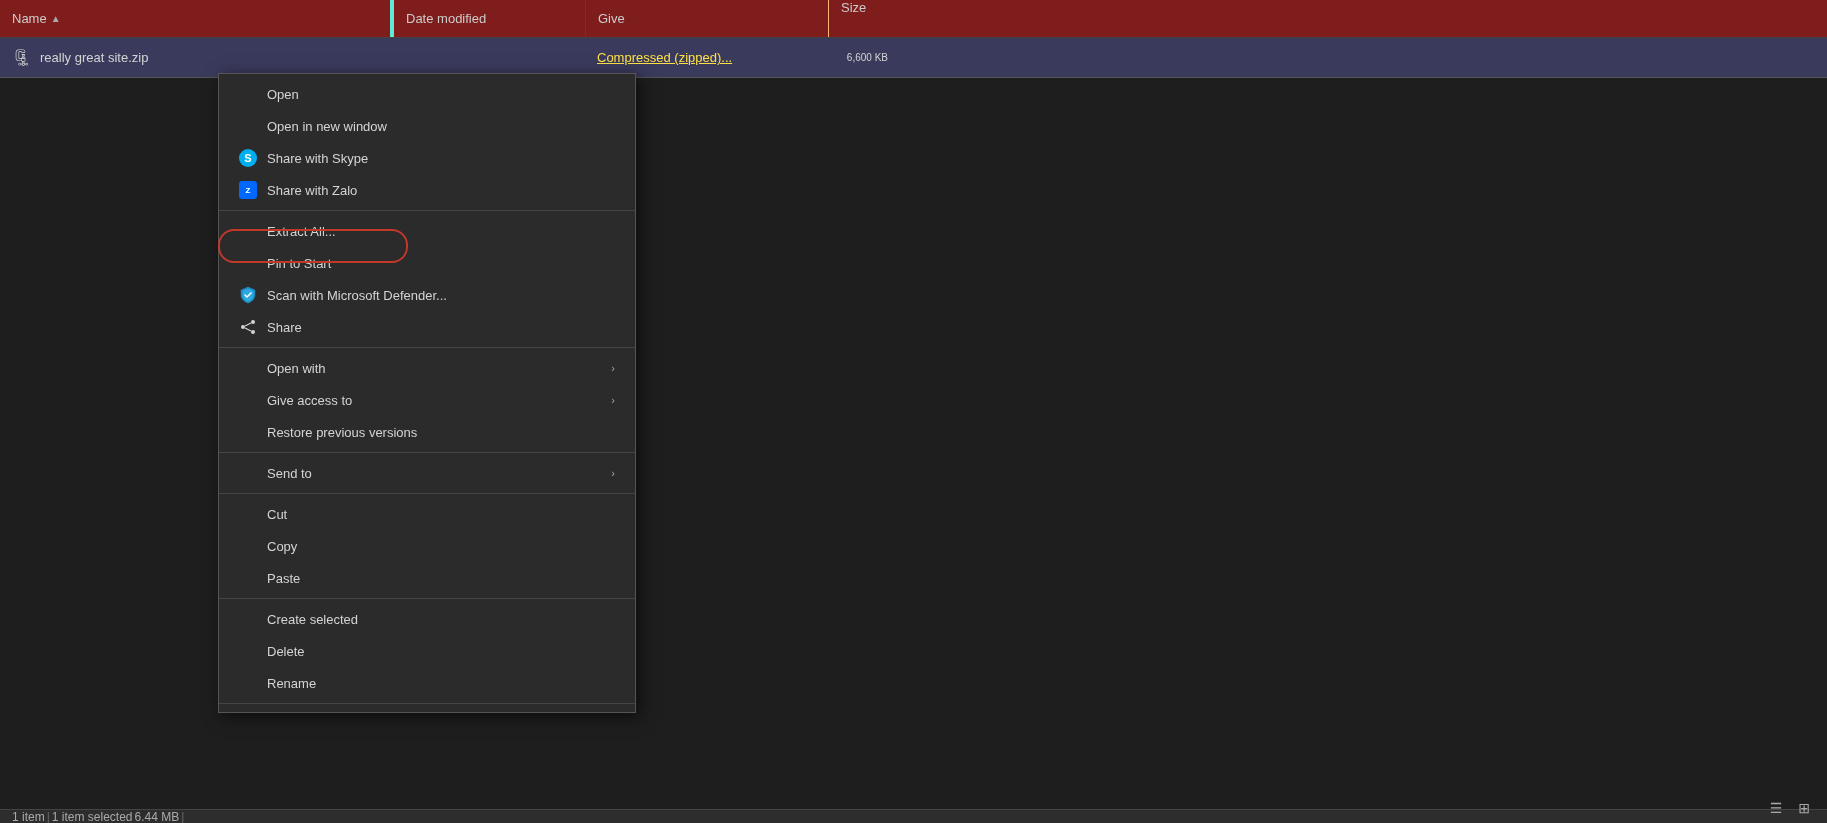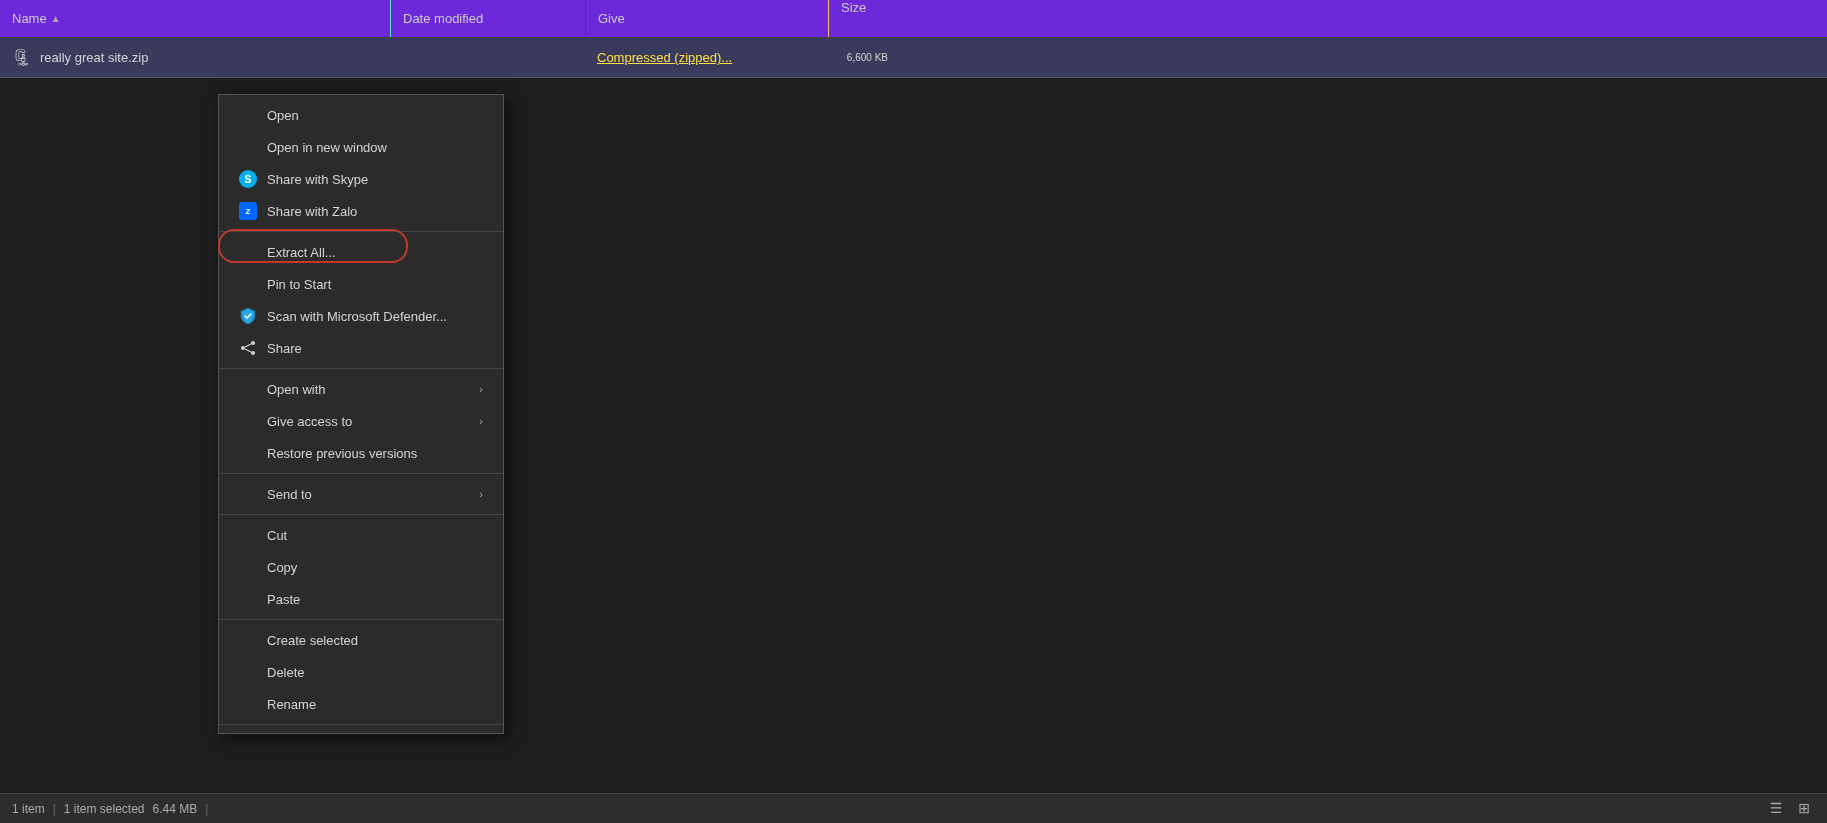--- a/index.html
+++ b/index.html
@@ -11,42 +11,42 @@
       font-family: 'Segoe UI', Arial, sans-serif;
       color: #d4d4d4;
       overflow: hidden;
       position: relative;
     }
 
     
     .file-header {
       display: flex;
       align-items: center;
-      background-color: #6d28d9;
+      background-color: #7f1d1d;
       border-bottom: 1px solid #444;
       height: 38px;
       padding: 0;
     }
 
     .col-name {
       width: 390px;
       padding: 0 12px;
       font-size: 13px;
       color: #cccccc;
       display: flex;
       align-items: center;
       height: 100%;
     }
 
     .col-date {
       width: 195px;
       padding: 16px 12px;
       font-size: 13px;
       color: #cccccc;
-      border-left: 1px solid #5eead4;
+      border-left: 4px solid #5eead4;
       height: 100%;
       display: flex;
       align-items: center;
     }
 
     .col-type {
       width: 195px;
       padding: 0 12px;
       font-size: 13px;
       color: #cccccc;
@@ -107,23 +107,23 @@
       font-size: 16px;
     }
 
     .file-row-date { width: 195px; padding: 0 12px; font-size: 13px; color: #d4d4d4; }
     .file-row-type { width: 195px; padding: 0 12px; font-size: 13px; color: #fde047; text-decoration: underline; }
     .file-row-size { width: 120px; padding: 0 12px; font-size: 10px; color: #d4d4d4; text-align: right; }
 
     
     .context-menu {
       position: absolute;
-      top: 56px;
+      top: 35px;
       left: 218px;
-      width: 286px;
+      width: 418px;
       background-color: #2b2b2b;
       border: 1px solid #555;
       box-shadow: 4px 4px 16px rgba(0,0,0,0.6);
       z-index: 100;
       padding: 4px 0;
     }
 
     .menu-item {
       display: flex;
       align-items: center;
@@ -171,27 +171,27 @@
       pointer-events: none;
       z-index: 200;
     }
 
     
     .status-bar {
       position: absolute;
       bottom: 0;
       left: 0;
       right: 0;
-      height: 30px;
+      height: 14px;
       background-color: #2d2d2d;
       border-top: 1px solid #444;
       display: flex;
       align-items: center;
       padding: 0 12px;
-      gap: 8px;
+      gap: 2px;
       font-size: 12px;
       color: #aaa;
     }
 
     .status-bar .separator {
       color: #666;
     }
 
     
     .status-icons {

